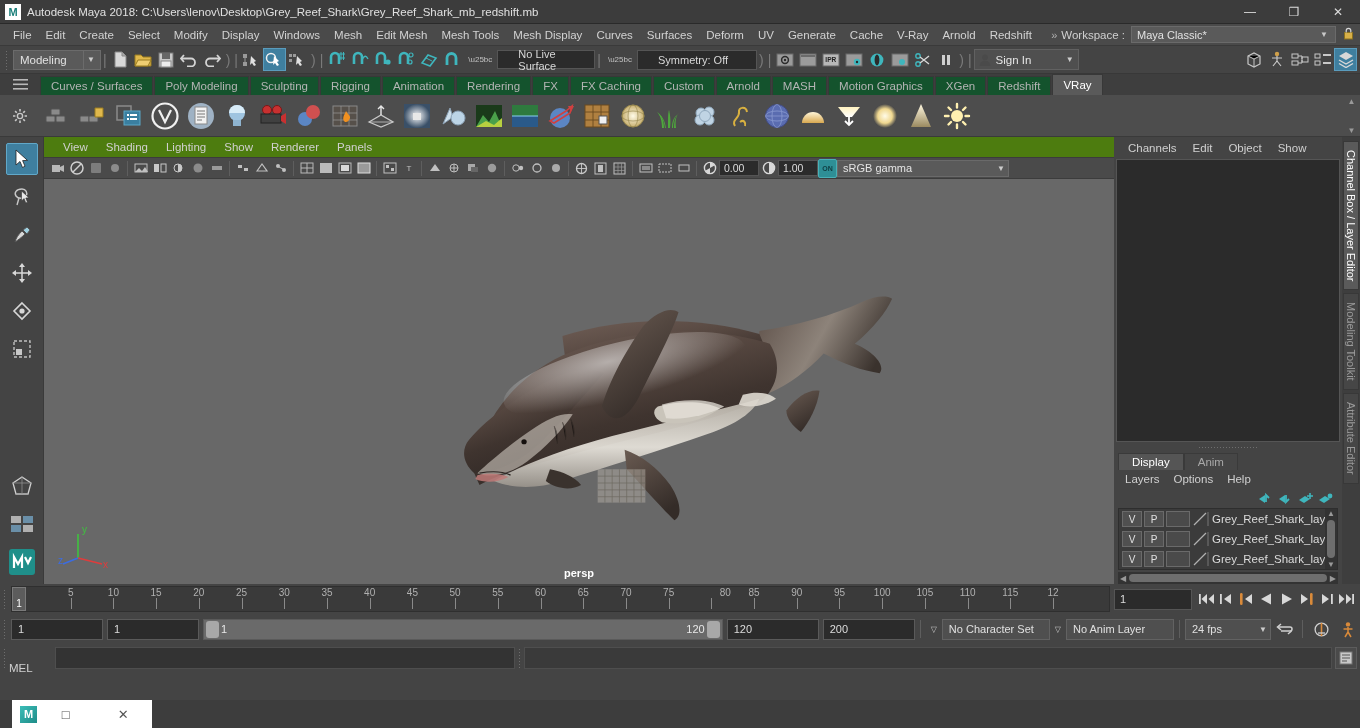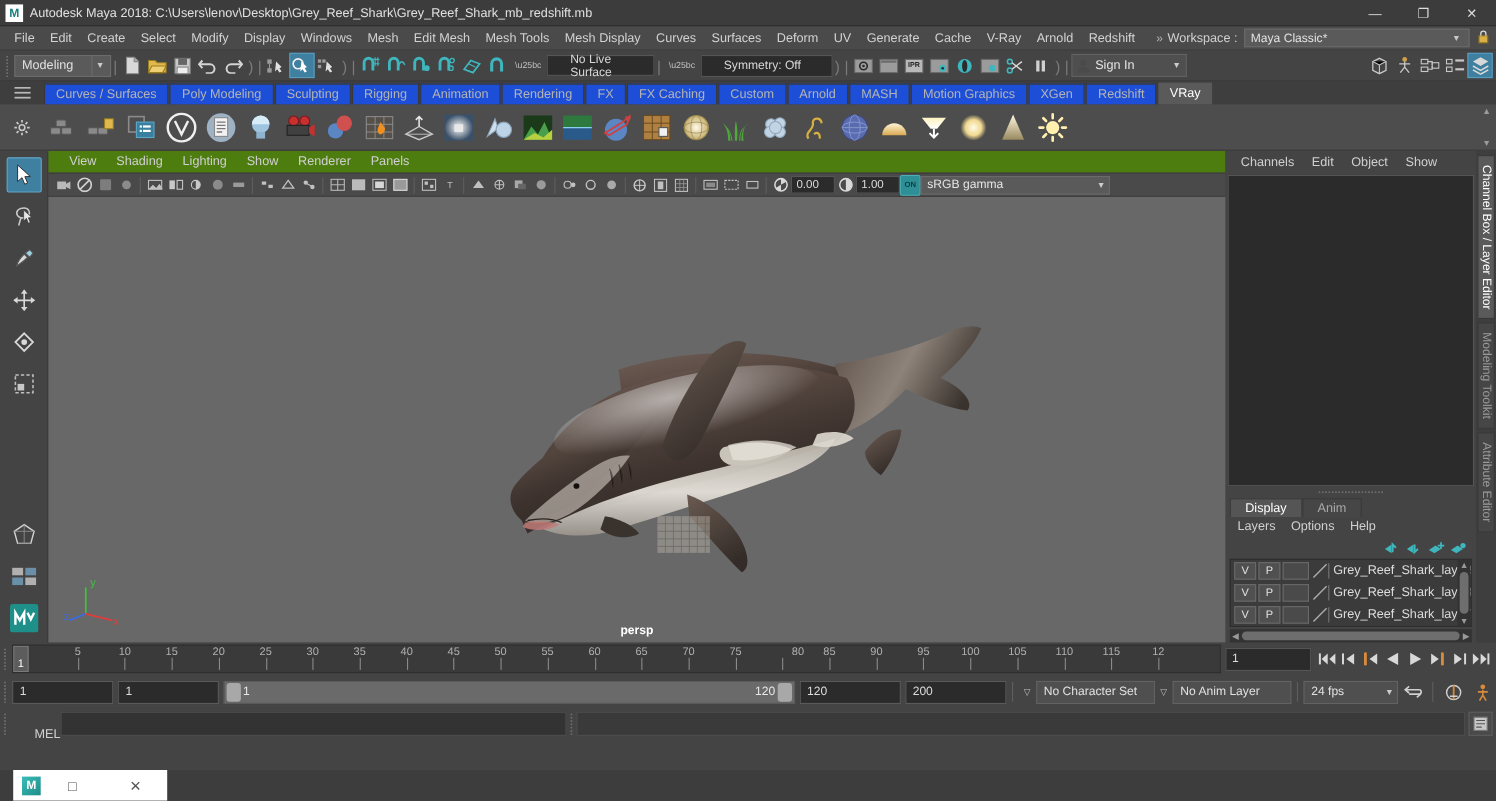--- a/index.html
+++ b/index.html
@@ -99,21 +99,21 @@
   }
   .sign-in .arrow { position: absolute; right: 4px; font-size: 8px; color: #ccc; }
 
   
   .shelf-tabs {
     height: 21px; background: #3e3e3e; display: flex; align-items: flex-end;
     padding-left: 40px; position: relative;
   }
   .shelf-tab {
     height: 19px; line-height: 19px; padding: 0 10px;
-    font-size: 11.5px; color: #b4b4b4; background: #1d4ed8;
+    font-size: 11.5px; color: #b4b4b4; background: #14532d;
     border: 1px solid #383838; border-bottom: none; margin-right: 1px;
   }
   .shelf-tab.active { background: #5a5a5a; color: #ffffff; height: 21px; line-height: 21px; }
   .shelf-left-icons {
     position: absolute; left: 0; top: 0; width: 40px; height: 21px;
     display: flex; align-items: center; justify-content: center;
   }
   .shelf-body {
     height: 42px; background: #4d4d4d; display: flex; align-items: center;
     padding-left: 40px; position: relative; border-bottom: 1px solid #3a3a3a;
@@ -283,21 +283,21 @@
   .rlabel { font-size: 11px; color: #e8e8e8; }
   .dropdown-small {
     height: 21px; background: #4f4f4f; border: 1px solid #626262;
     font-size: 11px; color: #e0e0e0; display: flex; align-items: center;
     padding-left: 6px; position: relative; flex: none;
   }
   .tri-down { font-size: 8px; color: #c0c0c0; padding: 0 5px; }
 
   
   .cmd-row { height: 28px; background: #444; display: flex; align-items: center; }
-  .mel-label { width: 46px; text-align: right; font-size: 11.5px; color: #d0d0d0; flex: none; margin-top: 20px; }
+  .mel-label { width: 46px; text-align: left; font-size: 11.5px; color: #d0d0d0; flex: none; margin-top: 20px; }
   .cmd-input {
     height: 22px; background: #333333; border: 1px solid #4e4e4e;
     flex: none;
   }
   .cmd-output { height: 22px; background: #3a3a3a; border: 1px solid #4e4e4e; flex: 1; }
   .cmd-icon {
     width: 22px; height: 22px; background: #4a4a4a; border: 1px solid #5c5c5c;
     display: flex; align-items: center; justify-content: center; margin: 0 3px; flex: none;
   }
 

